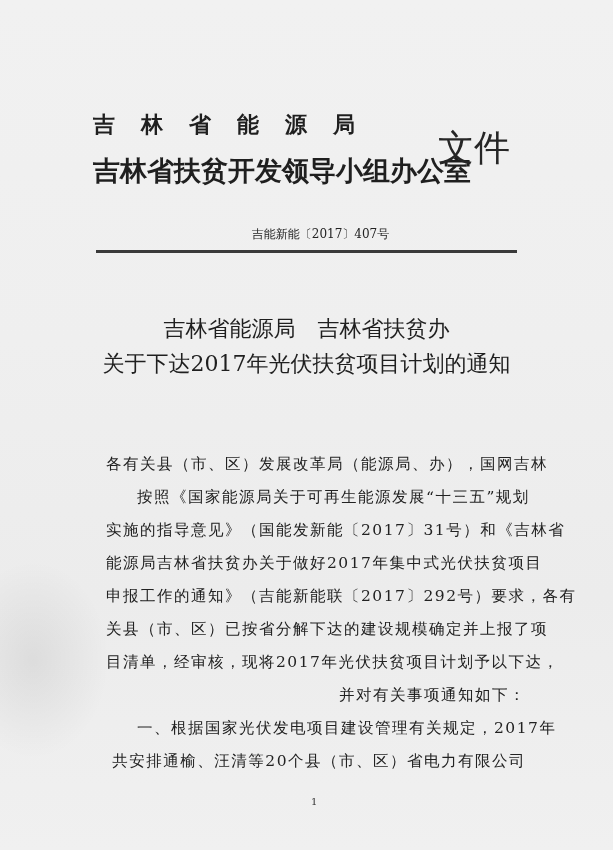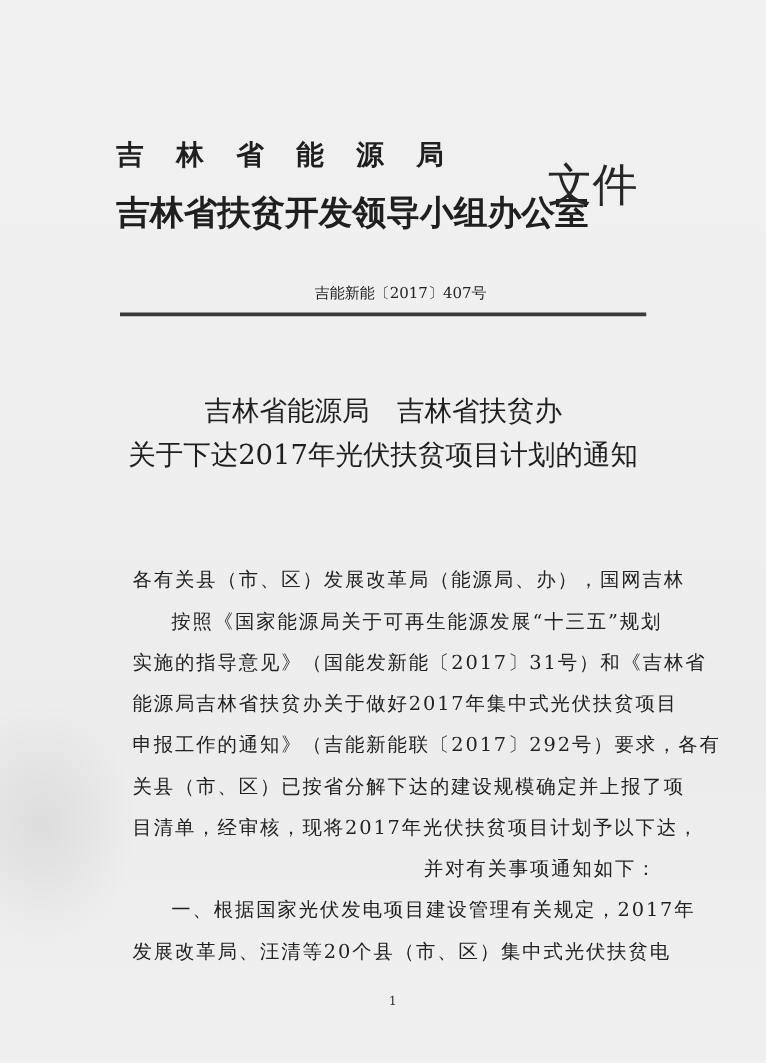--- a/index.html
+++ b/index.html
@@ -79,17 +79,17 @@
   <div class="body-text" style="top:448px;">
     <div class="line">各有关县（市、区）发展改革局（能源局、办），国网吉林</div>
     <div class="line indent">按照《国家能源局关于可再生能源发展“十三五”规划</div>
     <div class="line">实施的指导意见》（国能发新能〔2017〕31号）和《吉林省</div>
     <div class="line">能源局吉林省扶贫办关于做好2017年集中式光伏扶贫项目</div>
     <div class="line">申报工作的通知》（吉能新能联〔2017〕292号）要求，各有</div>
     <div class="line">关县（市、区）已按省分解下达的建设规模确定并上报了项</div>
     <div class="line">目清单，经审核，现将2017年光伏扶贫项目计划予以下达，</div>
     <div class="line">并对有关事项通知如下：</div>
     <div class="line indent">一、根据国家光伏发电项目建设管理有关规定，2017年</div>
-    <div class="line">发展改革局、汪清等20个县（市、区）集中式光伏扶贫电</div>
+    <div class="line">共安排通榆、汪清等20个县（市、区）省电力有限公司</div>
   </div>
 
   <div class="pagenum">1</div>
 </div>
 
 </body></html>

